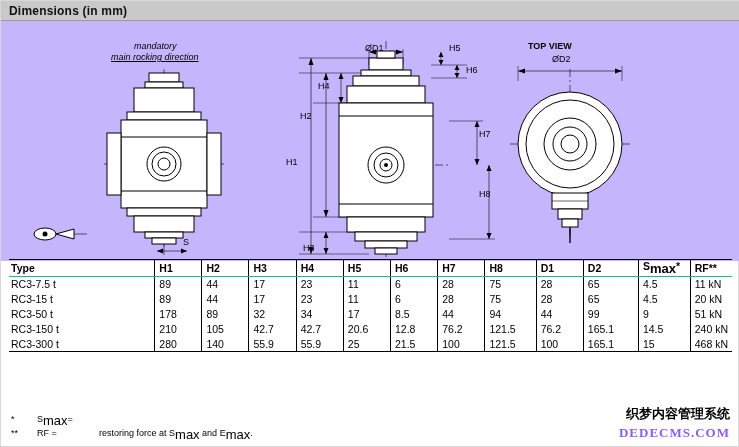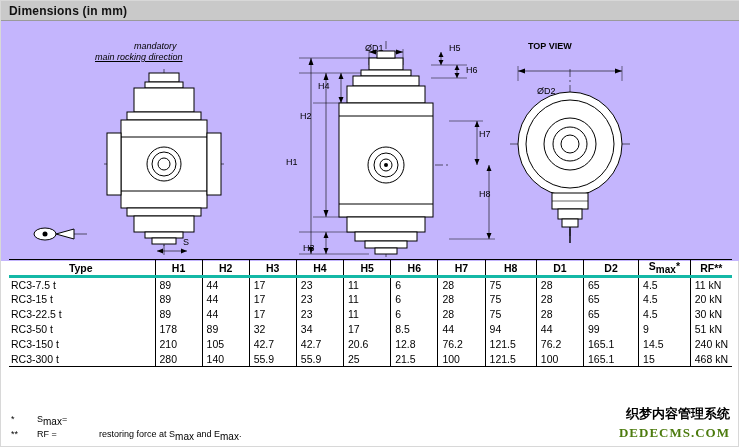--- a/index.html
+++ b/index.html
@@ -63,76 +63,75 @@
   table.spec th, table.spec td {
     border-left: 1px solid #000;
     padding: 0 4px;
     height: 15px;
     text-align: left;
     font-weight: normal;
     white-space: nowrap;
   }
   table.spec tr.headrow th {
     font-weight: bold;
-    border-bottom: 3px solid #14b8a6;
+    border-bottom: 1px solid #14b8a6;
     border-top: 1px solid #000;
     height: 16px;
     vertical-align: middle;
-    text-align: center;
   }
   table.spec tr.headrow th.first,
   table.spec td.first { border-left: none; padding-left: 2px; }
   table.spec tbody tr:last-child td { border-bottom: 1px solid #000; }
   table.spec td.num, table.spec th.num { text-align: left; }
   
   .notes {
     position: absolute;
     left: 10px; top: 412px;
     width: 700px;
     font-size: 9px;
     line-height: 12px;
   }
   .notes .row { display: flex; }
   .notes .mark { width: 26px; flex: none; }
   .notes .key { width: 62px; flex: none; }
   .notes .txt { flex: 1; }
-  sub { font-size: 10px; }
+  sub { font-size: 13px; }
   
   .wm1 {
     position: absolute;
     right: 8px; top: 404px;
     font-size: 13px;
     color: #000000;
     font-weight: bold;
     font-family: "DejaVu Sans", sans-serif;
   }
   .wm2 {
     position: absolute;
     right: 8px; top: 424px;
     font-size: 13px;
-    color: #4d7c0f;
+    color: #8b5cf6;
     font-weight: bold;
     letter-spacing: 1px;
     font-family: "Liberation Serif", serif;
   }
   svg { display:block; }
 </style>
 </head>
 <body>
 
 <div id="page">
 
   <div class="header">
     <div class="title">Dimensions (in mm)</div>
   </div>
 
   <div class="drawing">
 
     <div class="lbl ital" style="left:133px; top:20px;">mandatory</div>
-    <div class="lbl ital u" style="left:94px; top:31px;">main rocking direction</div>
+    <div class="lbl ital u" style="left:110px; top:31px;">main rocking direction</div>
     <div class="lbl" style="left:182px; top:216px;">S</div>
 
     <svg width="260" height="240" style="position:absolute; left:8px; top:0;">
       <g stroke="#000" fill="none" stroke-width="1">
 
         <line x1="155" y1="48" x2="155" y2="225" stroke="#000" stroke-width="0.6" stroke-dasharray="8,3,2,3"></line>
 
         <line x1="95" y1="143" x2="218" y2="143" stroke="#000" stroke-width="0.6" stroke-dasharray="8,3,2,3"></line>
 
         <rect x="140" y="52" width="30" height="9" fill="#fff"></rect>
@@ -248,21 +247,21 @@
         <line x1="58" y1="183" x2="152" y2="183"></line>
 
         <circle cx="105" cy="144" r="18" fill="#fff"></circle>
         <circle cx="105" cy="144" r="12" fill="#fff"></circle>
         <circle cx="105" cy="144" r="6" fill="#fff"></circle>
         <circle cx="105" cy="144" r="2" fill="#000" stroke="none"></circle>
       </g>
     </svg>
 
     <div class="lbl b" style="left:527px; top:20px;">TOP VIEW</div>
-    <div class="lbl" style="left:536px; top:33px;margin-top:32px;">ØD2</div>
+    <div class="lbl" style="left:551px; top:33px;">ØD2</div>
 
     <svg width="200" height="240" style="position:absolute; left:495px; top:0;">
       <g stroke="#000" fill="none" stroke-width="1">
 
         <line x1="22" y1="50" x2="126" y2="50" stroke-width="0.6"></line>
         <path d="M22 50 l7 -2.5 v5 z" fill="#000" stroke="none"></path>
         <path d="M126 50 l-7 -2.5 v5 z" fill="#000" stroke="none"></path>
         <line x1="22" y1="45" x2="22" y2="60" stroke-width="0.5"></line>
         <line x1="126" y1="45" x2="126" y2="60" stroke-width="0.5"></line>
 
@@ -328,35 +327,20 @@
           <td class="num">11</td>
           <td class="num">6</td>
           <td class="num">28</td>
           <td class="num">75</td>
           <td class="num">28</td>
           <td class="num">65</td>
           <td class="num">4.5</td>
           <td class="num">20 kN</td>
         </tr>
         <tr>
-          <td class="first">RC3-22.5 t</td>
-          <td class="num">89</td>
-          <td class="num">44</td>
-          <td class="num">17</td>
-          <td class="num">23</td>
-          <td class="num">11</td>
-          <td class="num">6</td>
-          <td class="num">28</td>
-          <td class="num">75</td>
-          <td class="num">28</td>
-          <td class="num">65</td>
-          <td class="num">4.5</td>
-          <td class="num">30 kN</td>
-        </tr>
-        <tr>
           <td class="first">RC3-50 t</td>
           <td class="num">178</td>
           <td class="num">89</td>
           <td class="num">32</td>
           <td class="num">34</td>
           <td class="num">17</td>
           <td class="num">8.5</td>
           <td class="num">44</td>
           <td class="num">94</td>
           <td class="num">44</td>

